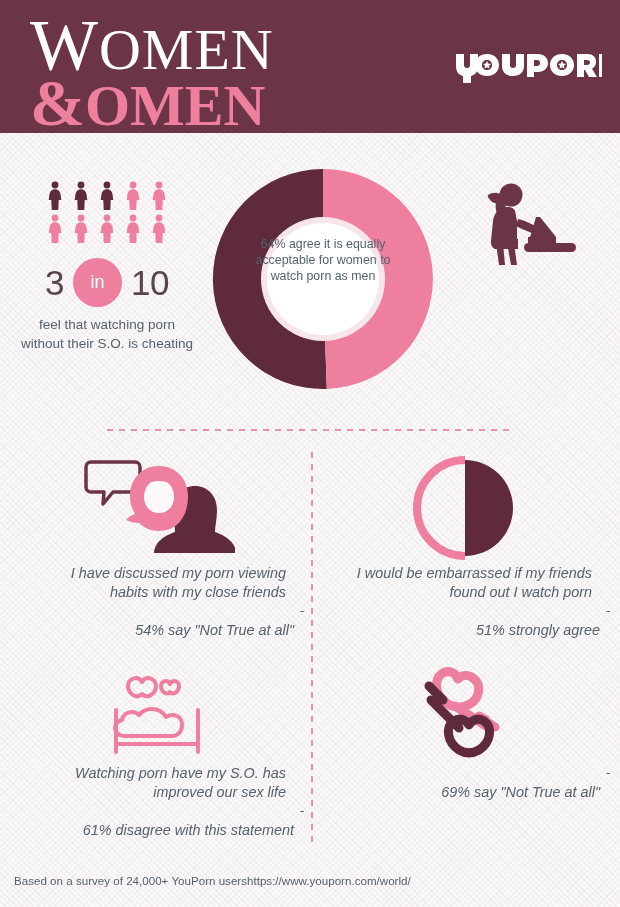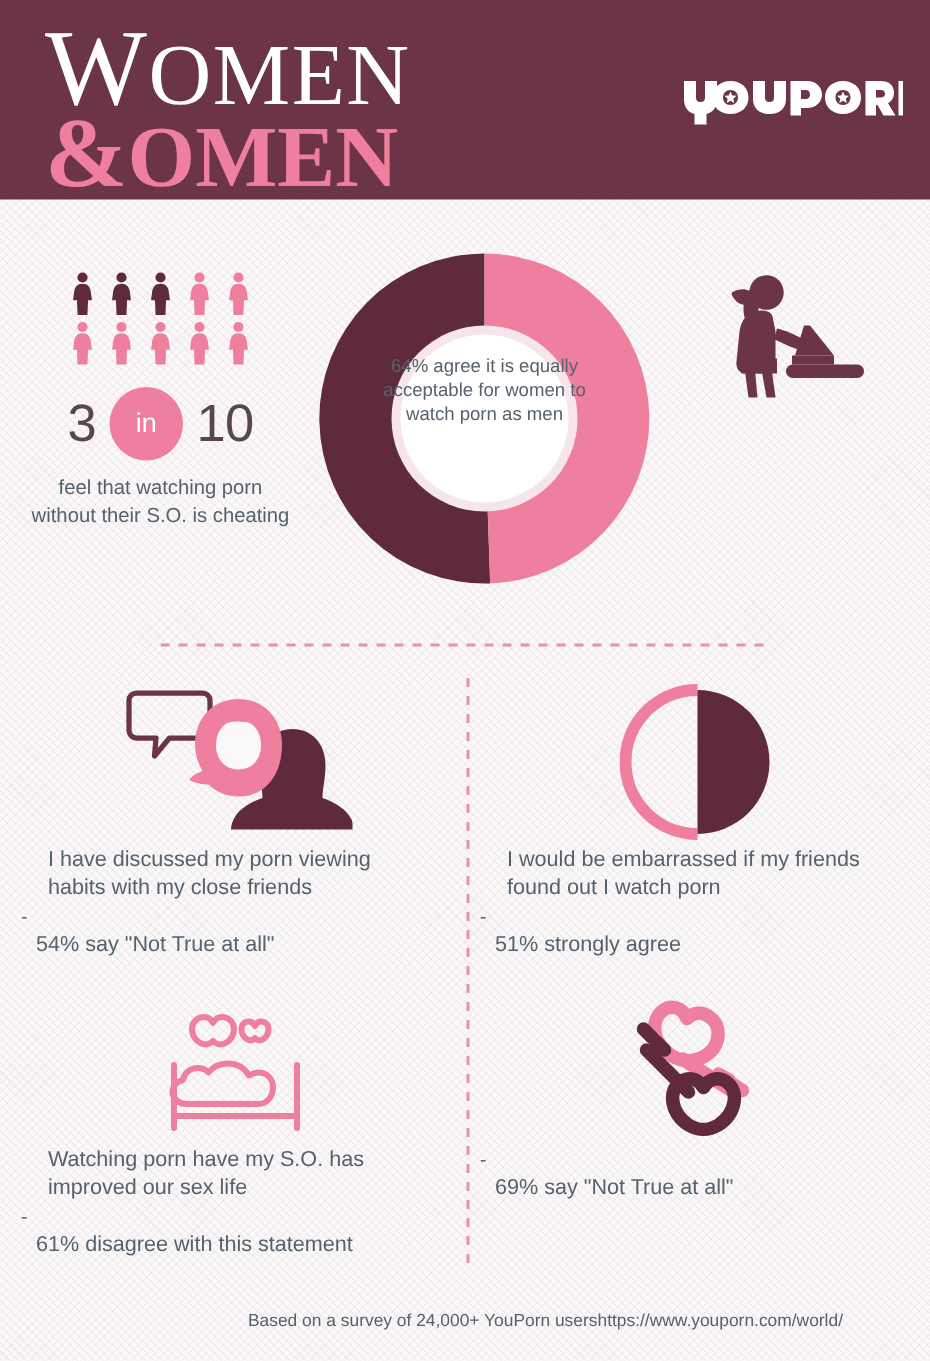--- a/index.html
+++ b/index.html
@@ -177,21 +177,22 @@
     height: 392px;
     background-image: linear-gradient(to bottom, #e792ab 0 6px, transparent 6px 12px);
     background-size: 2px 12px;
     background-repeat: repeat-y;
   }
 
   
   .quad {
     position: absolute;
     width: 290px;
-    text-align: left;
+    text-align: right;
+    font-style: italic;
   }
   .quad-q1 { left: 14px;  top: 452px; }
   .quad-q2 { left: 320px; top: 452px; }
   .quad-q3 { left: 14px;  top: 664px; }
   .quad-q4 { left: 320px; top: 664px; }
 
   .quad-icon {
     height: 112px;
     display: flex;
     align-items: center;
@@ -220,21 +221,21 @@
   }
 
   
   .footer {
     position: absolute;
     left: 0; bottom: 0;
     width: 576px;
     height: 48px;
     display: flex;
     align-items: center;
-    justify-content: flex-end;
+    justify-content: flex-start;
     padding: 0 14px 6px 14px;
   }
   .footer-text {
     font-size: 11.6px;
     color: #55626e;
   }
   .footer-link {
     font-size: 11.6px;
     color: #55626e;
     text-decoration: none;

